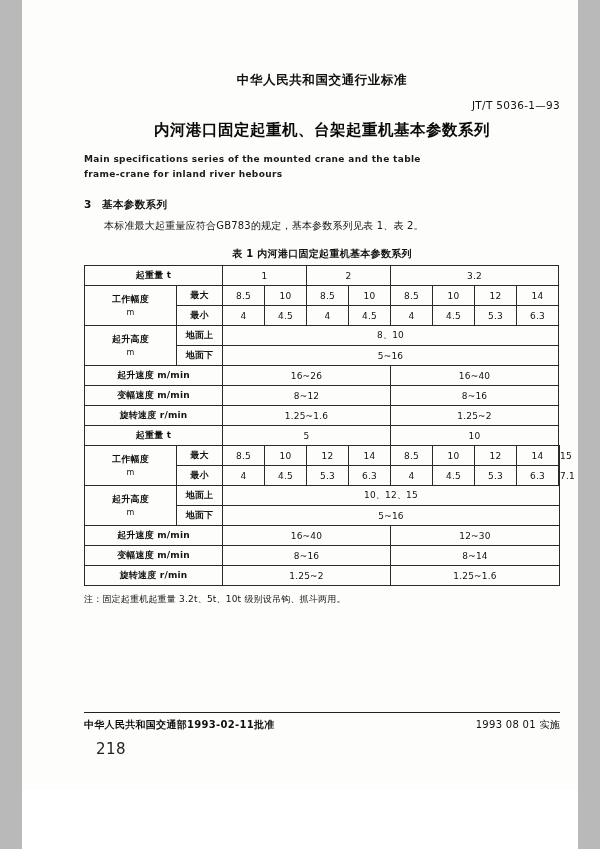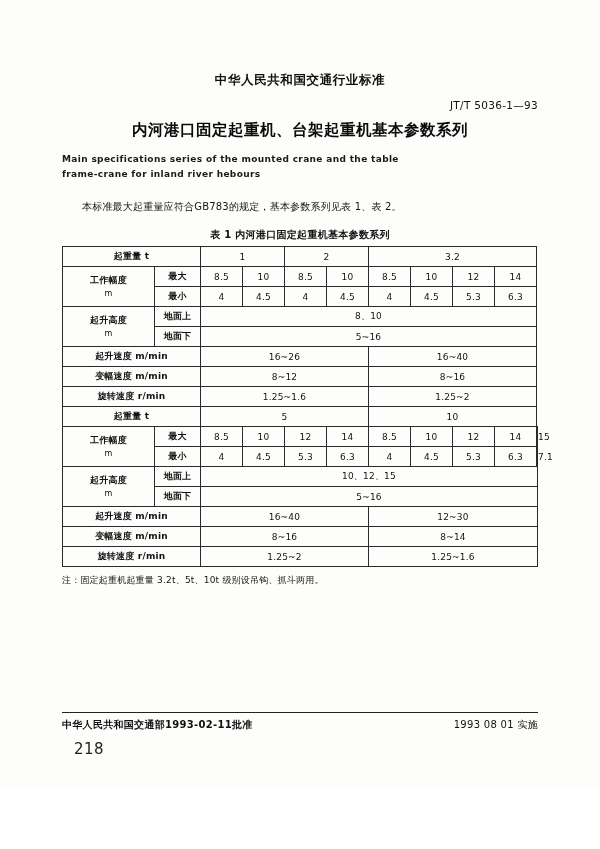--- a/index.html
+++ b/index.html
@@ -5,21 +5,21 @@
   html, body {
     margin: 0;
     padding: 0;
     background: #b9b9b9;
   }
   body {
     font-family: "DejaVu Sans", "Liberation Sans", sans-serif;
   }
   .page {
     position: relative;
-    width: 600px;
+    width: 556px;
     height: 849px;
     margin: 0 auto;
     background: #ffffff;
     overflow: hidden;
   }
   .sheet {
     position: absolute;
     left: 0;
     top: 0;
     width: 600px;
@@ -196,20 +196,23 @@
       <div class="doc-title-en">
         <div>Main specifications series of the mounted crane and the table</div>
         <div>frame-crane for inland river hebours</div>
       </div>
 
 
       <div class="sec">
       </div>
 
       <div class="sec">
+        <div class="sec-head">
+          <span class="num">3</span><span>基本参数系列</span>
+        </div>
         <div class="para indent">本标准最大起重量应符合GB783的规定，基本参数系列见表 1、表 2。</div>
       </div>
 
       <div class="tbl-title">表 1    内河港口固定起重机基本参数系列</div>
 
       <table class="spec">
         <colgroup>
           <col style="width:92px">
           <col style="width:46px">
           <col style="width:42px">

